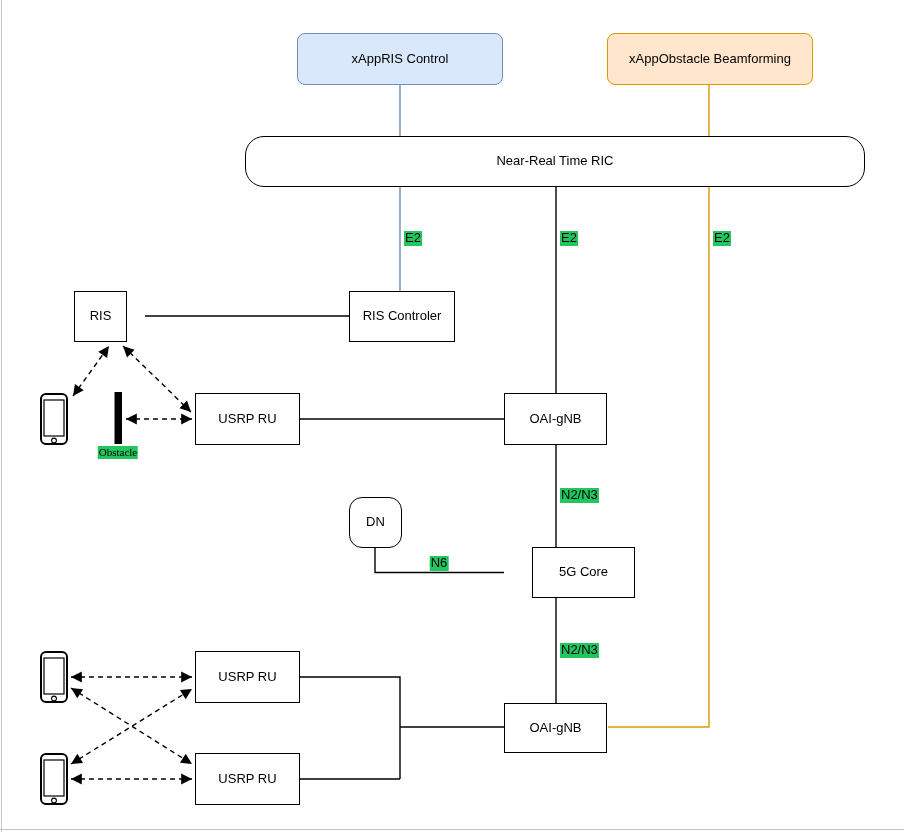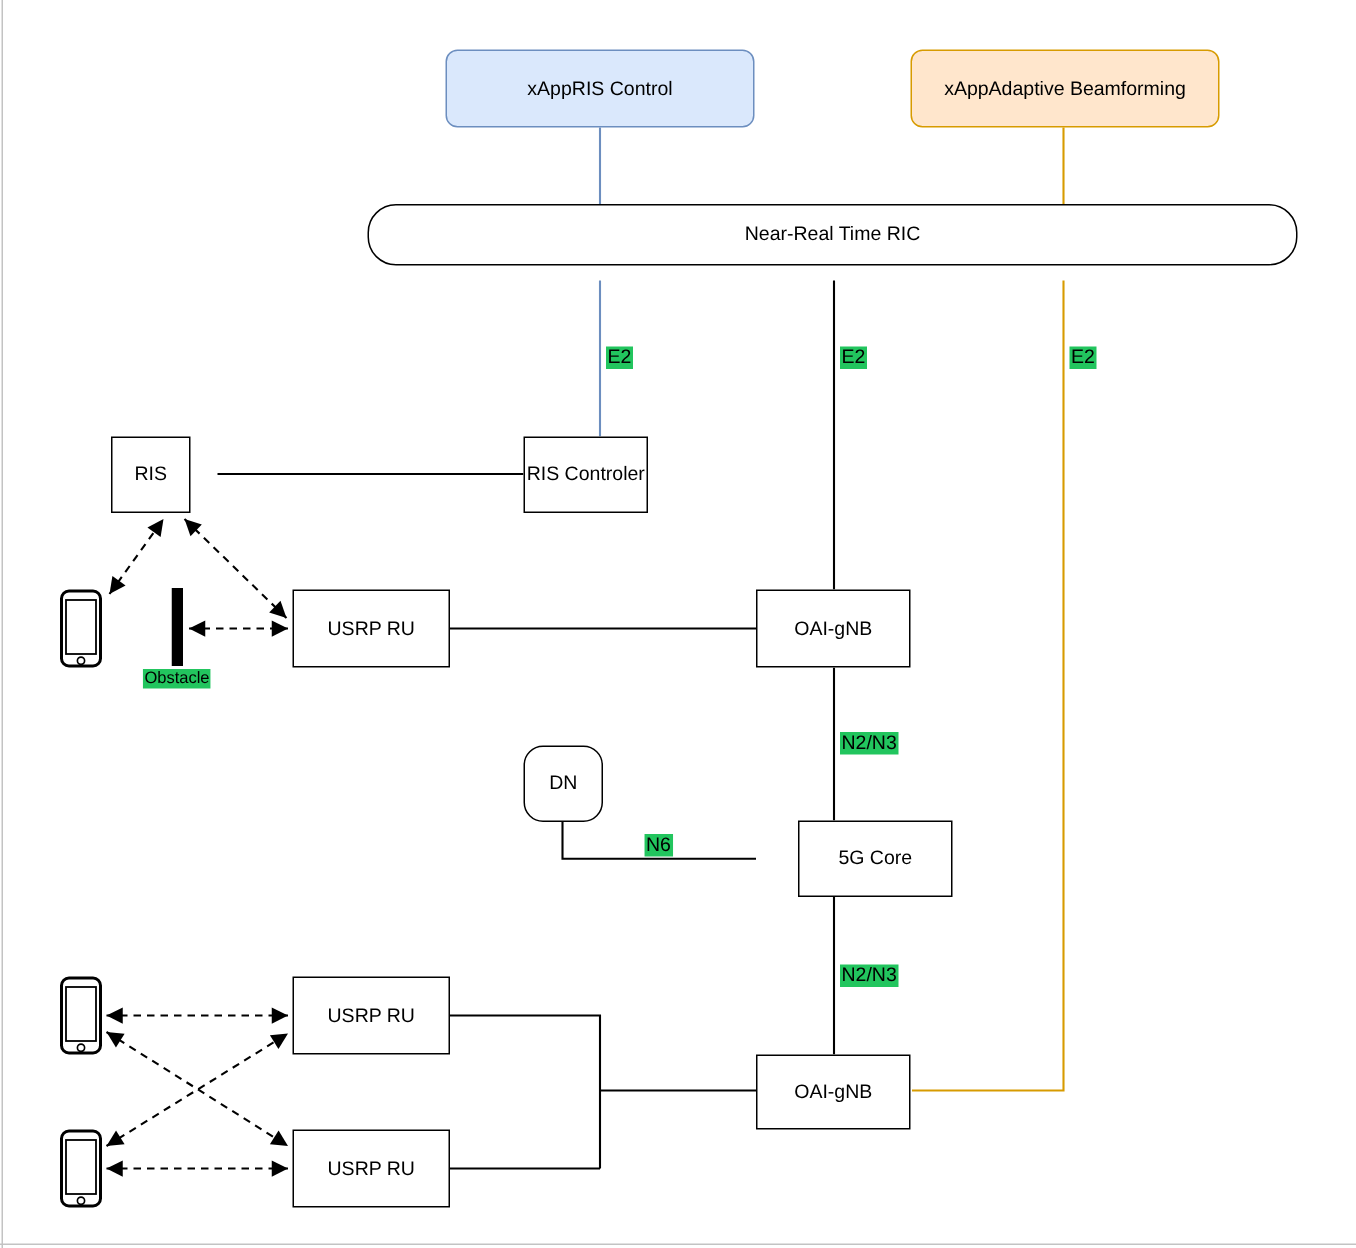--- a/index.html
+++ b/index.html
@@ -92,32 +92,32 @@
   </g>
 </svg>
 
 <div class="node blue" style="left:297px; top:33px; width:206px; height:52px;">
   <div>xApp</div>
   <div>RIS Control</div>
 </div>
 
 <div class="node orange" style="left:607px; top:33px; width:206px; height:52px;">
   <div>xApp</div>
-  <div>Adaptive Beamforming</div>
+  <div>Obstacle Beamforming</div>
 </div>
 
-<div class="node round10" style="left:245px; top:136px; width:620px; height:41px;border-radius:19px;">
+<div class="node round10" style="left:245px; top:136px; width:620px; height:51px;border-radius:19px;">
   <div>Near-Real Time RIC</div>
 </div>
 
 <div class="node" style="left:74px; top:291px; width:53px; height:51px;">
   <div>RIS</div>
 </div>
 
-<div class="node" style="left:349px; top:291px; width:83px; height:51px;">
+<div class="node" style="left:349px; top:291px; width:106px; height:51px;">
   <div>RIS Controler</div>
 </div>
 
 <div class="node" style="left:195px; top:393px; width:105px; height:52px;">
   <div>USRP RU</div>
 </div>
 
 <div class="node" style="left:504px; top:393px; width:103px; height:52px;">
   <div>OAI-gNB</div>
 </div>
@@ -141,13 +141,13 @@
 <div class="node" style="left:504px; top:703px; width:103px; height:50px;">
   <div>OAI-gNB</div>
 </div>
 
 <div class="lbl" style="left:404px; top:231px;">E2</div>
 <div class="lbl" style="left:560px; top:231px;">E2</div>
 <div class="lbl" style="left:713px; top:231px;">E2</div>
 <div class="lbl" style="left:560px; top:488px;">N2/N3</div>
 <div class="lbl" style="left:560px; top:643px;">N2/N3</div>
 <div class="lbl center" style="left:439px; top:556px;">N6</div>
-<div class="lbl center small" style="left:118px; top:446px;">Obstacle</div>
+<div class="lbl center small" style="left:118px; top:446px;font-family:Liberation Serif, serif;">Obstacle</div>
 
 </body></html>

